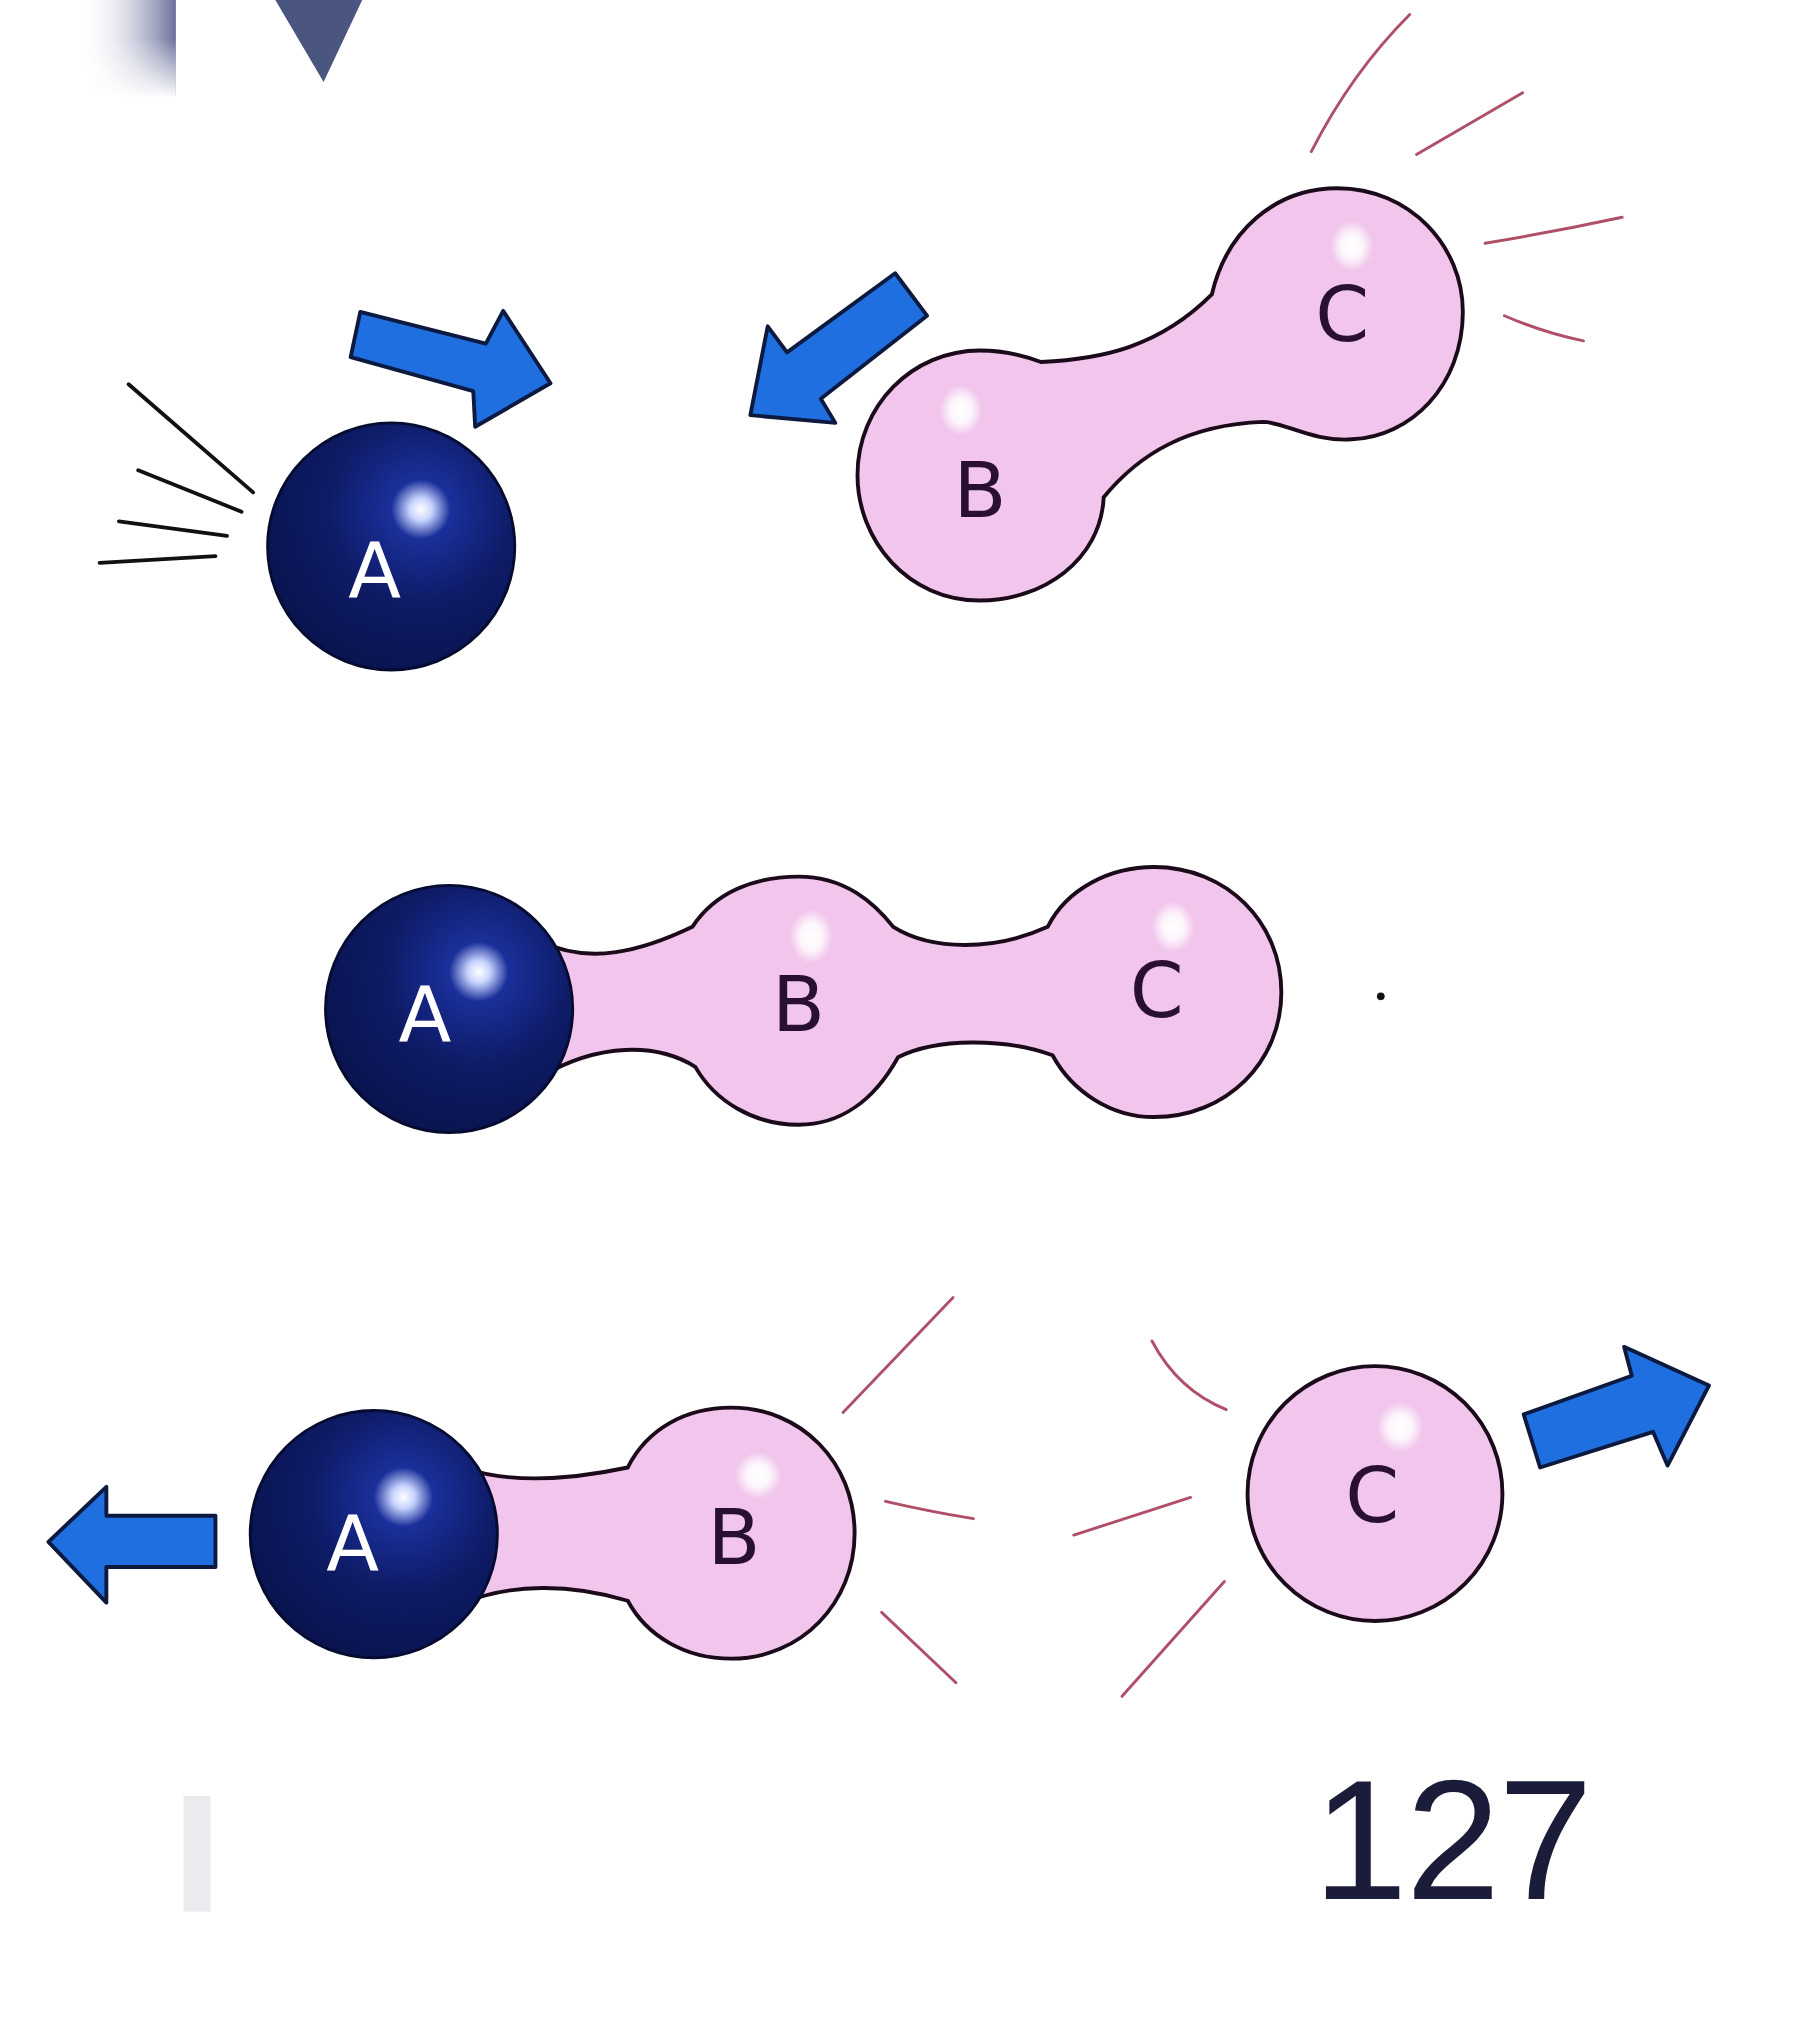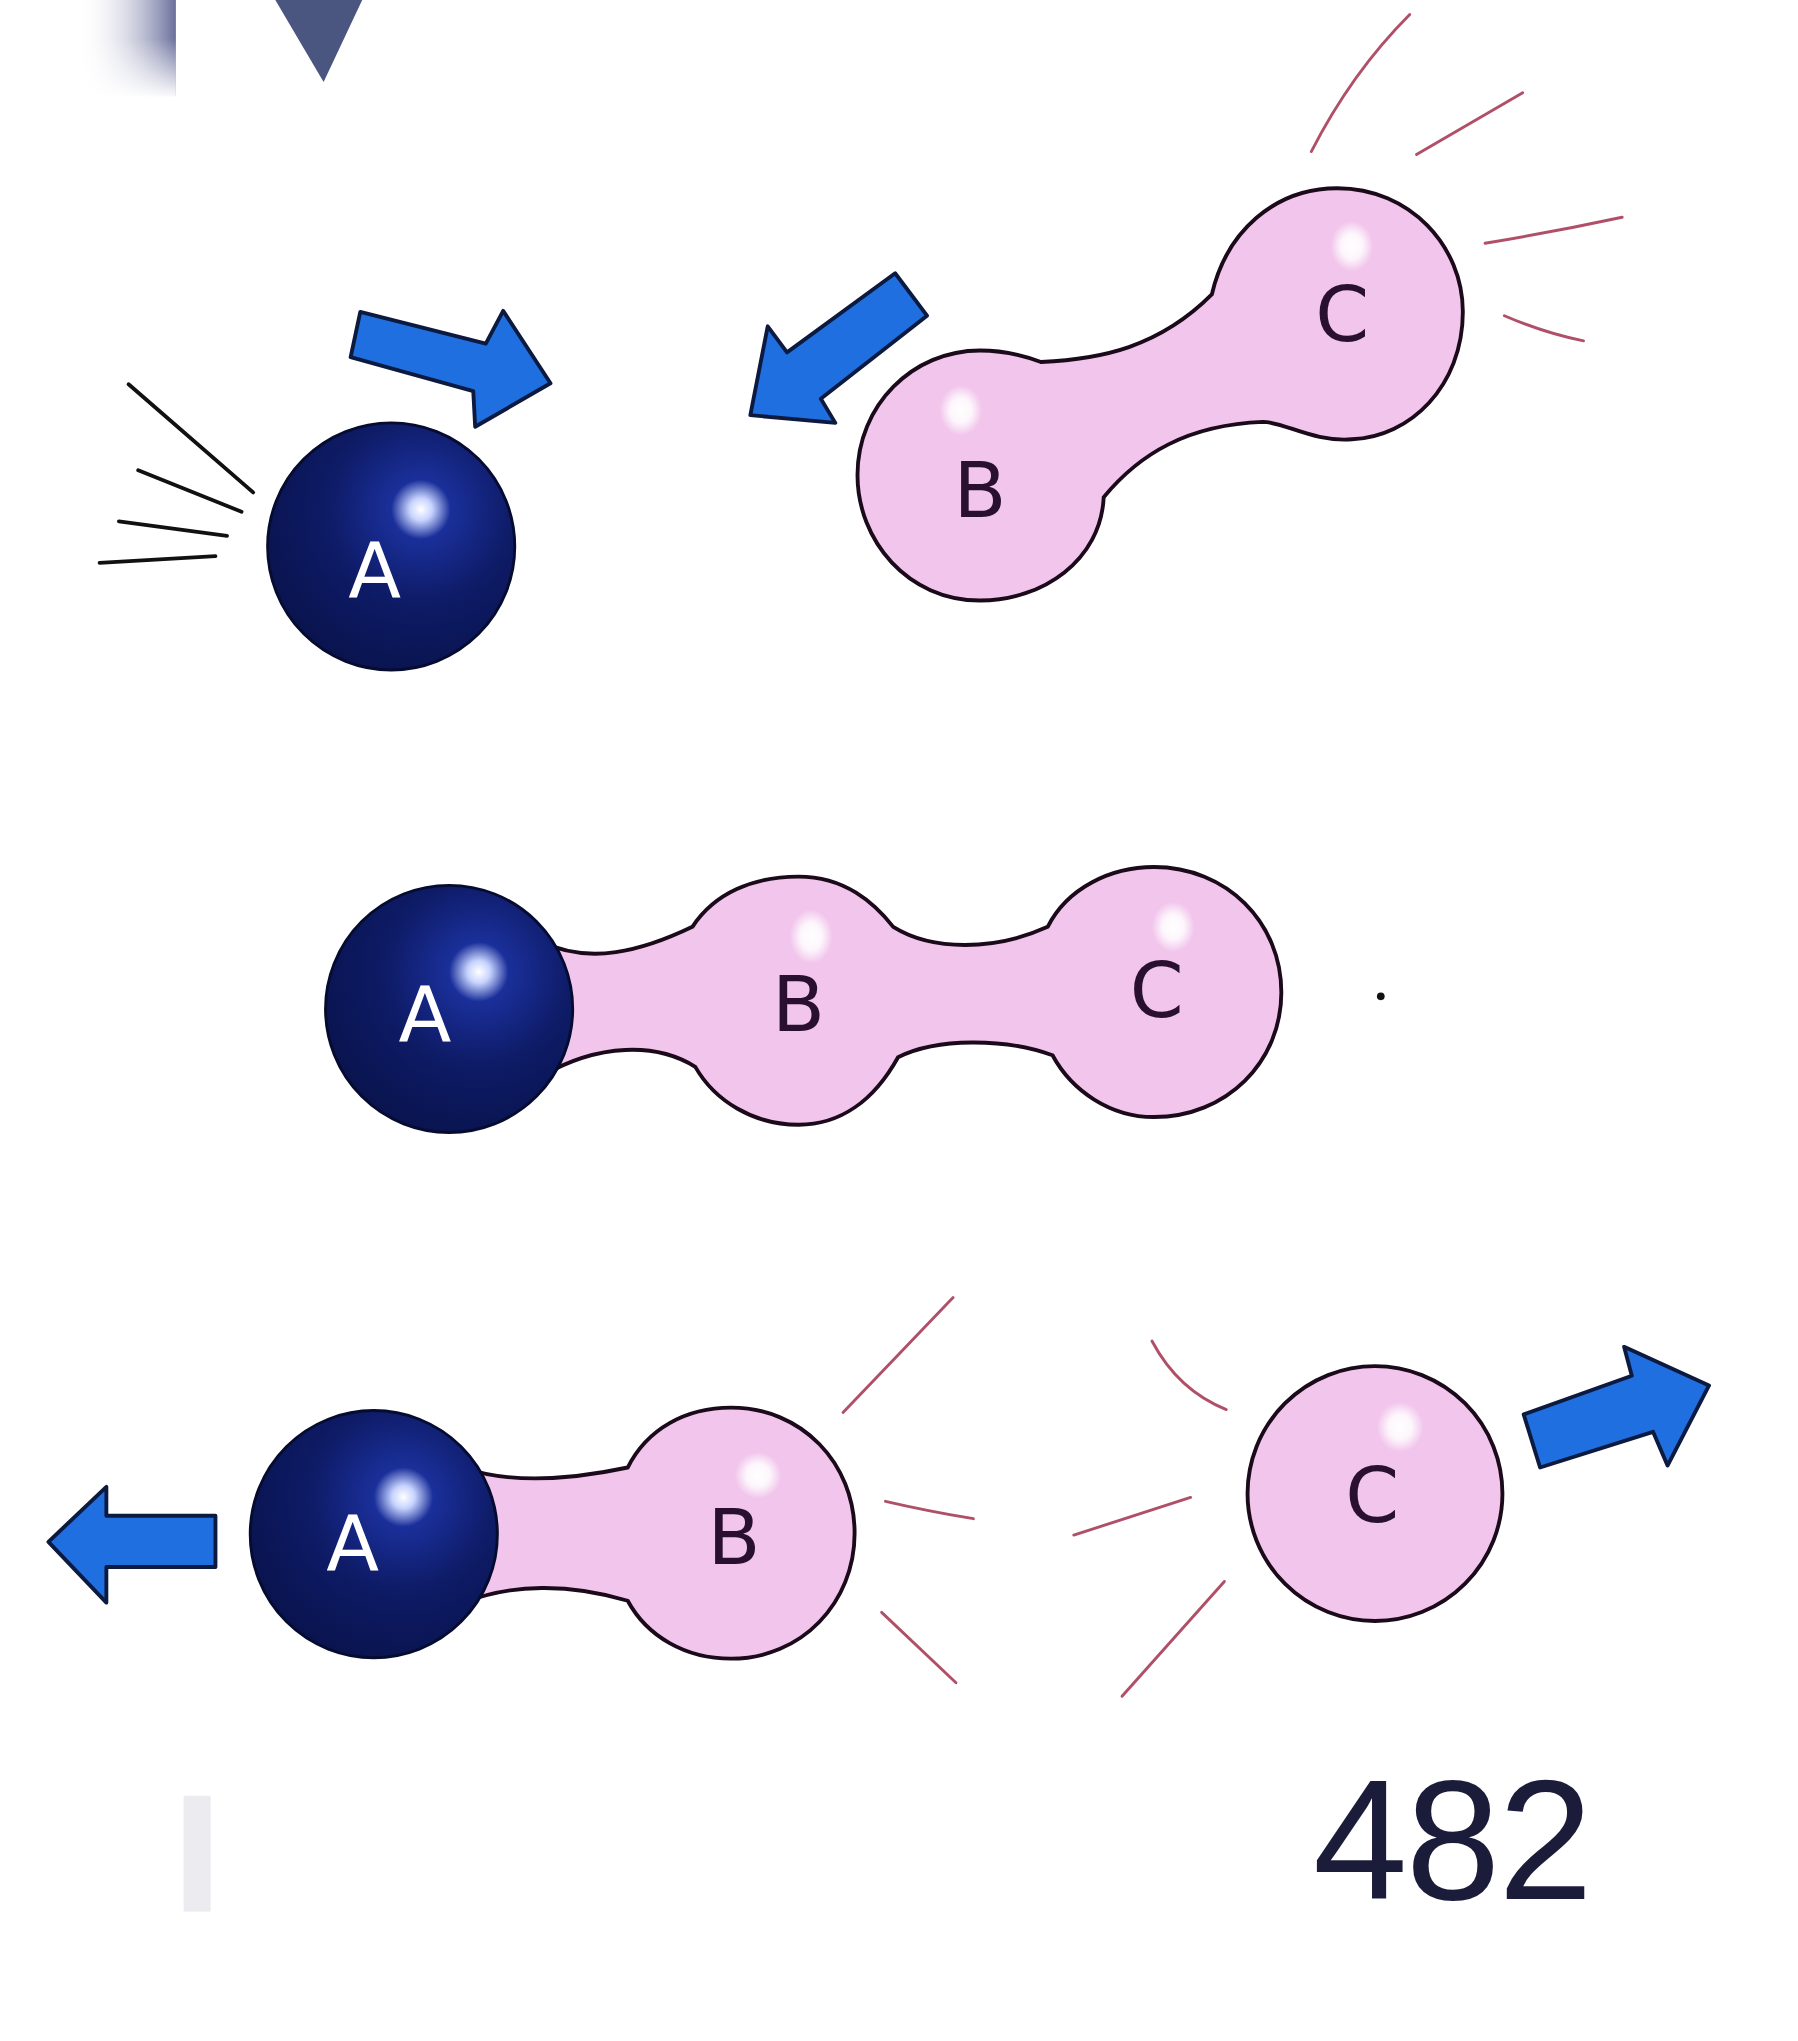--- a/index.html
+++ b/index.html
@@ -153,14 +153,14 @@
     <g stroke="#b05068" stroke-width="3" fill="none" stroke-linecap="round">
       <path d="M 1193 1389 Q 1220 1440 1270 1460"></path>
       <line x1="1112" y1="1590" x2="1233" y2="1551"></line>
       <line x1="1162" y1="1757" x2="1268" y2="1638"></line>
     </g>
 
     <polygon points="1578,1465 1690,1425 1682,1395 1770,1435 1727,1518 1712,1483 1595,1520" fill="#1f6fe0" stroke="#0c1a40" stroke-width="4" stroke-linejoin="round"></polygon>
   </g>
 </svg>
 
-<div class="page-number">482</div>
+<div class="page-number">127</div>
 
 
 </body></html>

